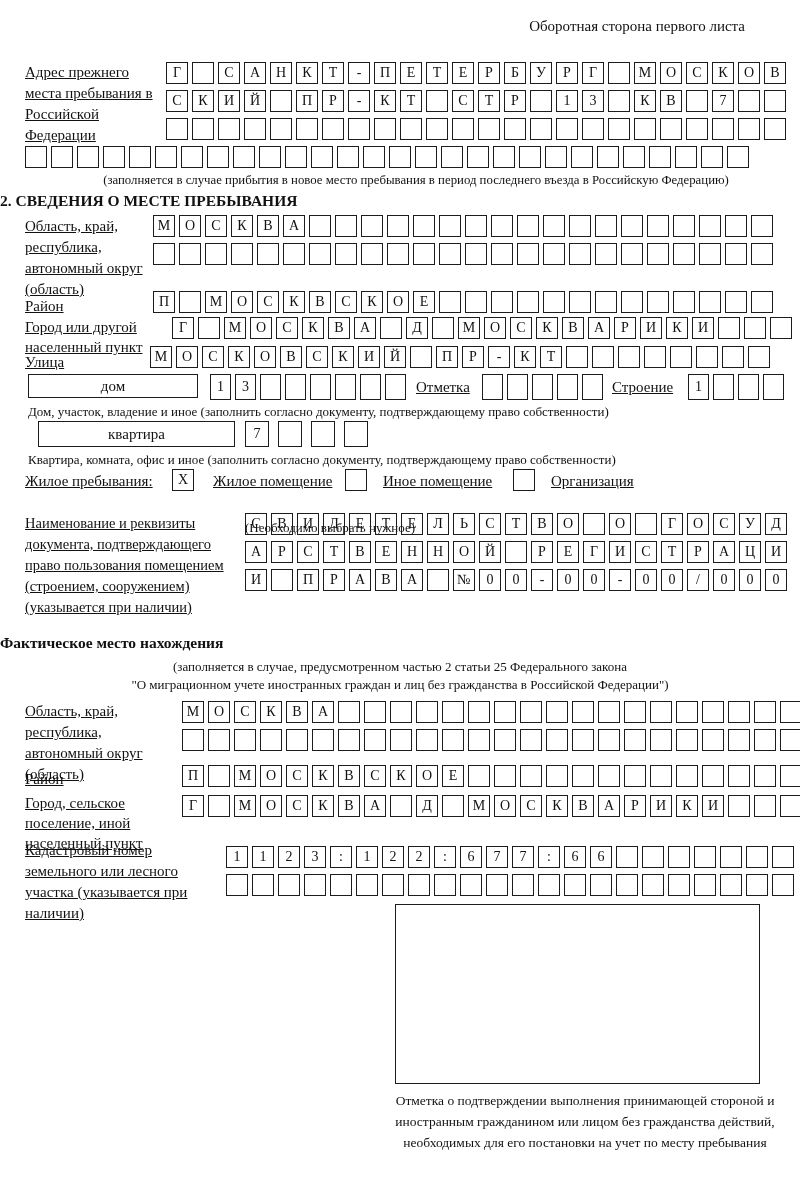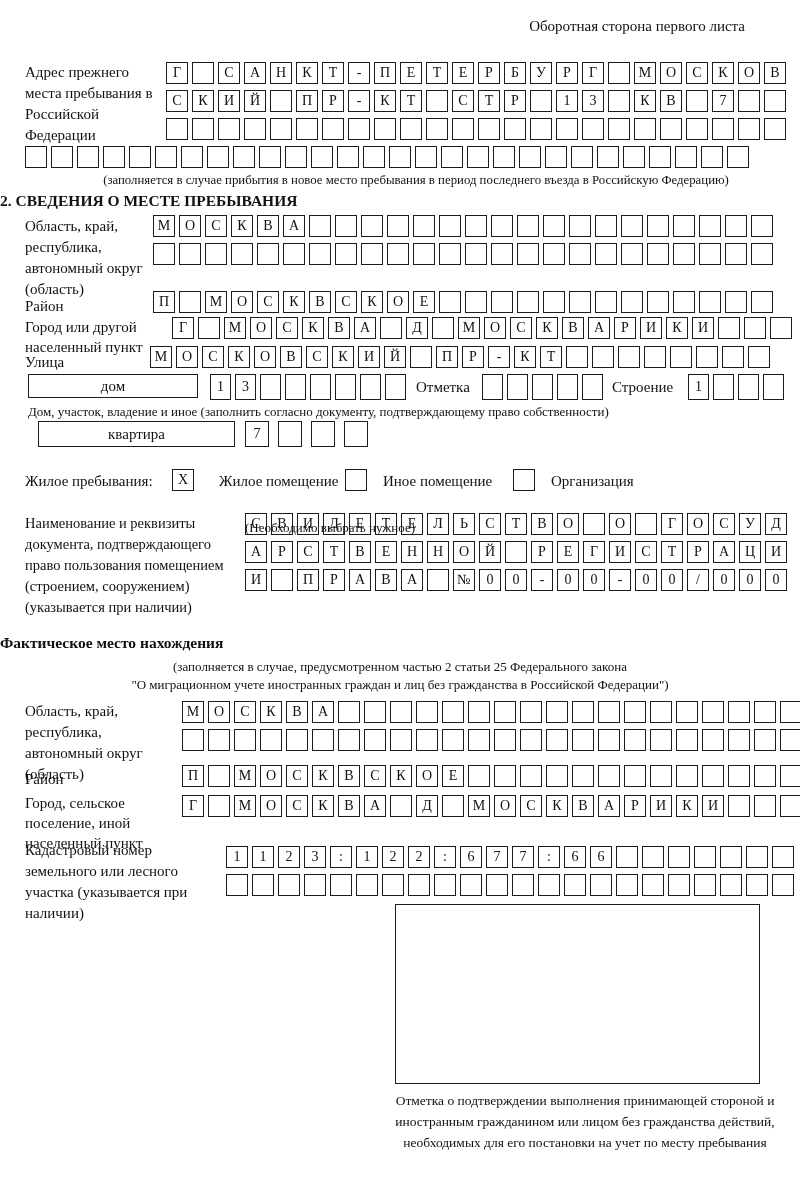--- a/index.html
+++ b/index.html
@@ -1,21 +1,21 @@
 <!DOCTYPE html>
 <html><head>
 <meta charset="utf-8">
 <style>
   html,body{margin:0;padding:0;background:#e8e8e8;}
   .page{
     position:relative;width:800px;height:1180px;margin:0 auto;background:#ffffff;
     color:#111;font-family:"Liberation Serif","DejaVu Serif",serif;overflow:hidden;
   }
   .note{position:absolute;font-size:15px;}
-  .label{position:absolute;font-size:15px;line-height:21px;}
+  .label{position:absolute;font-size:15px;line-height:21px;text-decoration:underline;}
   .title{position:absolute;left:0;width:100%;text-align:left;font-weight:bold;font-size:15.5px;}
   .caption{position:absolute;font-size:12.8px;}
   .caption.center{left:0;width:100%;text-align:center;}
   .cellrow{position:absolute;display:flex;white-space:nowrap;}
   .cell{
     box-sizing:border-box;flex:0 0 auto;width:22px;height:22px;margin-right:4px;
     border:1.7px solid #1c1c1c;display:flex;align-items:center;justify-content:center;
     font-size:14px;line-height:1;
   }
   .h .cell{width:21px;height:26px;margin-right:4px;}
@@ -320,24 +320,25 @@
 
   <div class="field-box" style="left:38px;top:421px;width:197px;height:26px;">
     <span>квартира</span>
   </div>
   <div class="cellrow a" style="left:245px;top:421px;">
       <span class="cell">7</span>
       <span class="cell"></span>
       <span class="cell"></span>
       <span class="cell"></span>
     </div>
+  <div class="caption" style="left:28px;top:452px;font-size:13px;">Квартира, комната, офис и иное (заполнить согласно документу, подтверждающему право собственности)</div>
 
   <div class="label" style="left:25px;top:471px;">Жилое пребывания:</div>
   <div class="checkbox" style="left:172px;top:469px;">X</div>
-  <div class="label" style="left:219px;top:471px;">Жилое помещение</div>
+  <div class="label" style="left:213px;top:471px;">Жилое помещение</div>
   <div class="checkbox" style="left:345px;top:469px;"></div>
   <div class="label" style="left:383px;top:471px;">Иное помещение</div>
   <div class="checkbox" style="left:513px;top:469px;"></div>
   <div class="label" style="left:551px;top:471px;">Организация</div>
   <div class="caption" style="left:180px;top:520px;width:300px;text-align:center;font-size:13px;">(Необходимо выбрать нужное)</div>
 
   <div class="label" style="left:25px;top:513px;width:215px;font-size:14.5px;">Наименование и реквизиты документа, подтверждающего право пользования помещением (строением, сооружением) (указывается при наличии)</div>
   <div class="cellrow" style="left:245px;top:513px;">
       <span class="cell">С</span>
       <span class="cell">В</span>

